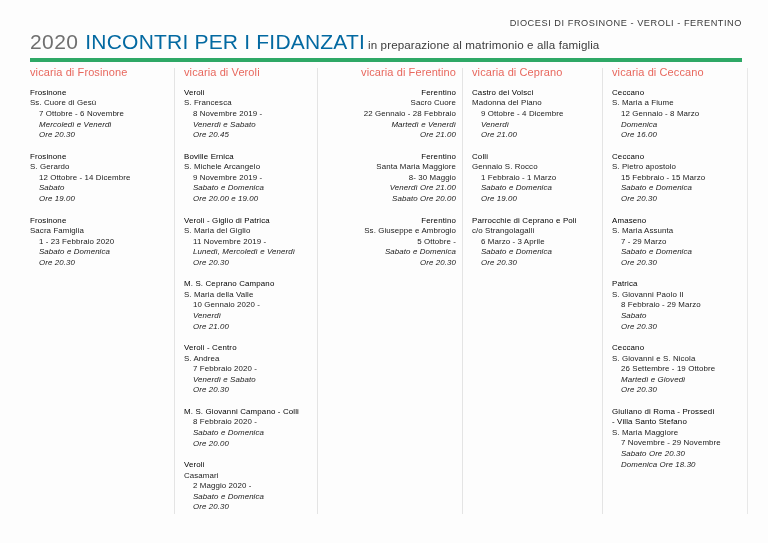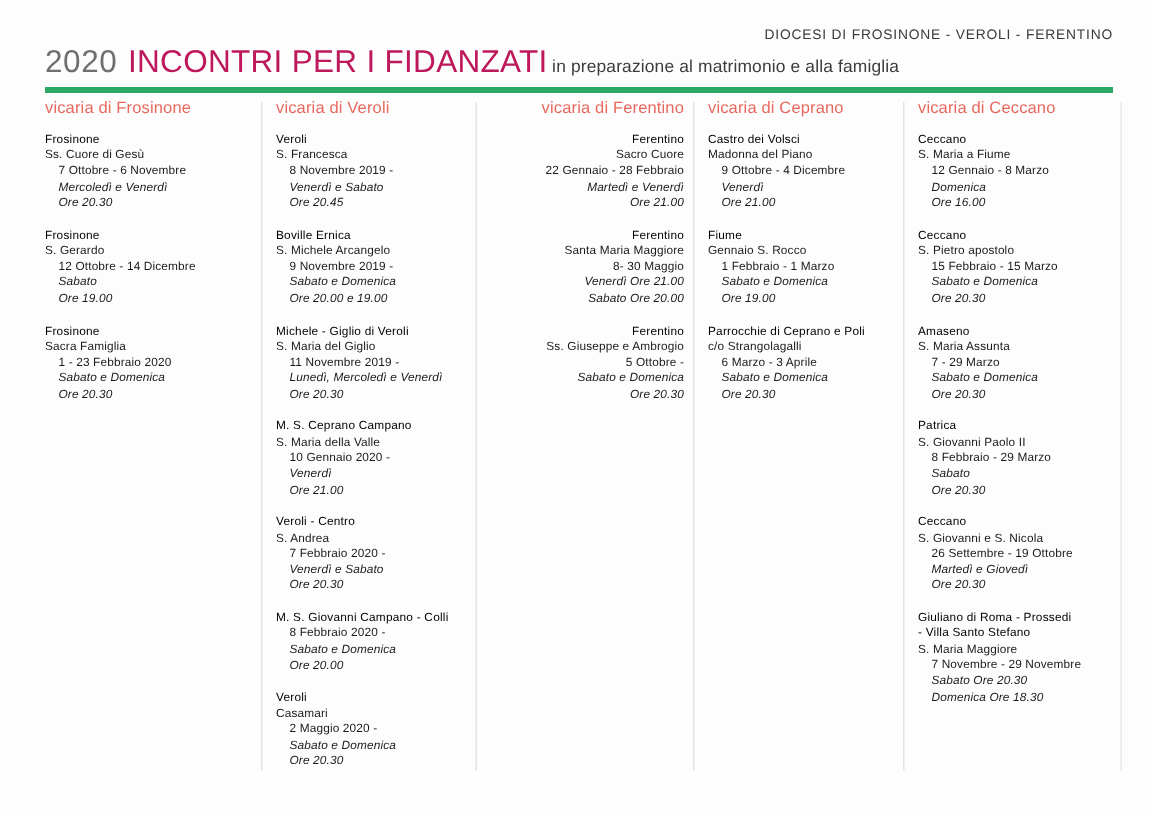--- a/index.html
+++ b/index.html
@@ -44,21 +44,21 @@
     white-space: nowrap;
   }
   .title-year {
     font-size: 21px;
     color: #6f6f6f;
     letter-spacing: 0.4px;
     font-weight: 400;
   }
   .title-main {
     font-size: 21px;
-    color: #be185d;
+    color: #0369a1;
     letter-spacing: 0.2px;
     font-weight: 400;
     margin-left: 7px;
   }
   .title-sub {
     font-size: 11.6px;
     color: #3c3c3c;
     margin-left: 3px;
     letter-spacing: 0.1px;
   }
@@ -196,21 +196,21 @@
           <div class="entry-line ital">Ore 20.45</div>
         </div>
         <div class="entry">
           <div class="entry-place">Boville Ernica</div>
           <div class="entry-parish">S. Michele Arcangelo</div>
           <div class="entry-line">9 Novembre 2019 -</div>
           <div class="entry-line ital">Sabato e Domenica</div>
           <div class="entry-line ital">Ore 20.00 e 19.00</div>
         </div>
         <div class="entry">
-          <div class="entry-place">Michele - Giglio di Veroli</div>
+          <div class="entry-place">Veroli - Giglio di Patrica</div>
           <div class="entry-parish">S. Maria del Giglio</div>
           <div class="entry-line">11 Novembre 2019 -</div>
           <div class="entry-line ital">Lunedì, Mercoledì e Venerdì</div>
           <div class="entry-line ital">Ore 20.30</div>
         </div>
         <div class="entry">
           <div class="entry-place">M. S. Ceprano Campano</div>
           <div class="entry-parish">S. Maria della Valle</div>
           <div class="entry-line">10 Gennaio 2020 -</div>
           <div class="entry-line ital">Venerdì</div>
@@ -266,21 +266,21 @@
         <div class="col-sep"></div>
         <div class="col-head">vicaria di Ceprano</div>
         <div class="entry">
           <div class="entry-place">Castro dei Volsci</div>
           <div class="entry-parish">Madonna del Piano</div>
           <div class="entry-line">9 Ottobre - 4 Dicembre</div>
           <div class="entry-line ital">Venerdì</div>
           <div class="entry-line ital">Ore 21.00</div>
         </div>
         <div class="entry">
-          <div class="entry-place">Fiume</div>
+          <div class="entry-place">Colli</div>
           <div class="entry-parish">Gennaio S. Rocco</div>
           <div class="entry-line">1 Febbraio - 1 Marzo</div>
           <div class="entry-line ital">Sabato e Domenica</div>
           <div class="entry-line ital">Ore 19.00</div>
         </div>
         <div class="entry">
           <div class="entry-place">Parrocchie di Ceprano e Poli</div>
           <div class="entry-parish">c/o Strangolagalli</div>
           <div class="entry-line">6 Marzo - 3 Aprile</div>
           <div class="entry-line ital">Sabato e Domenica</div>

